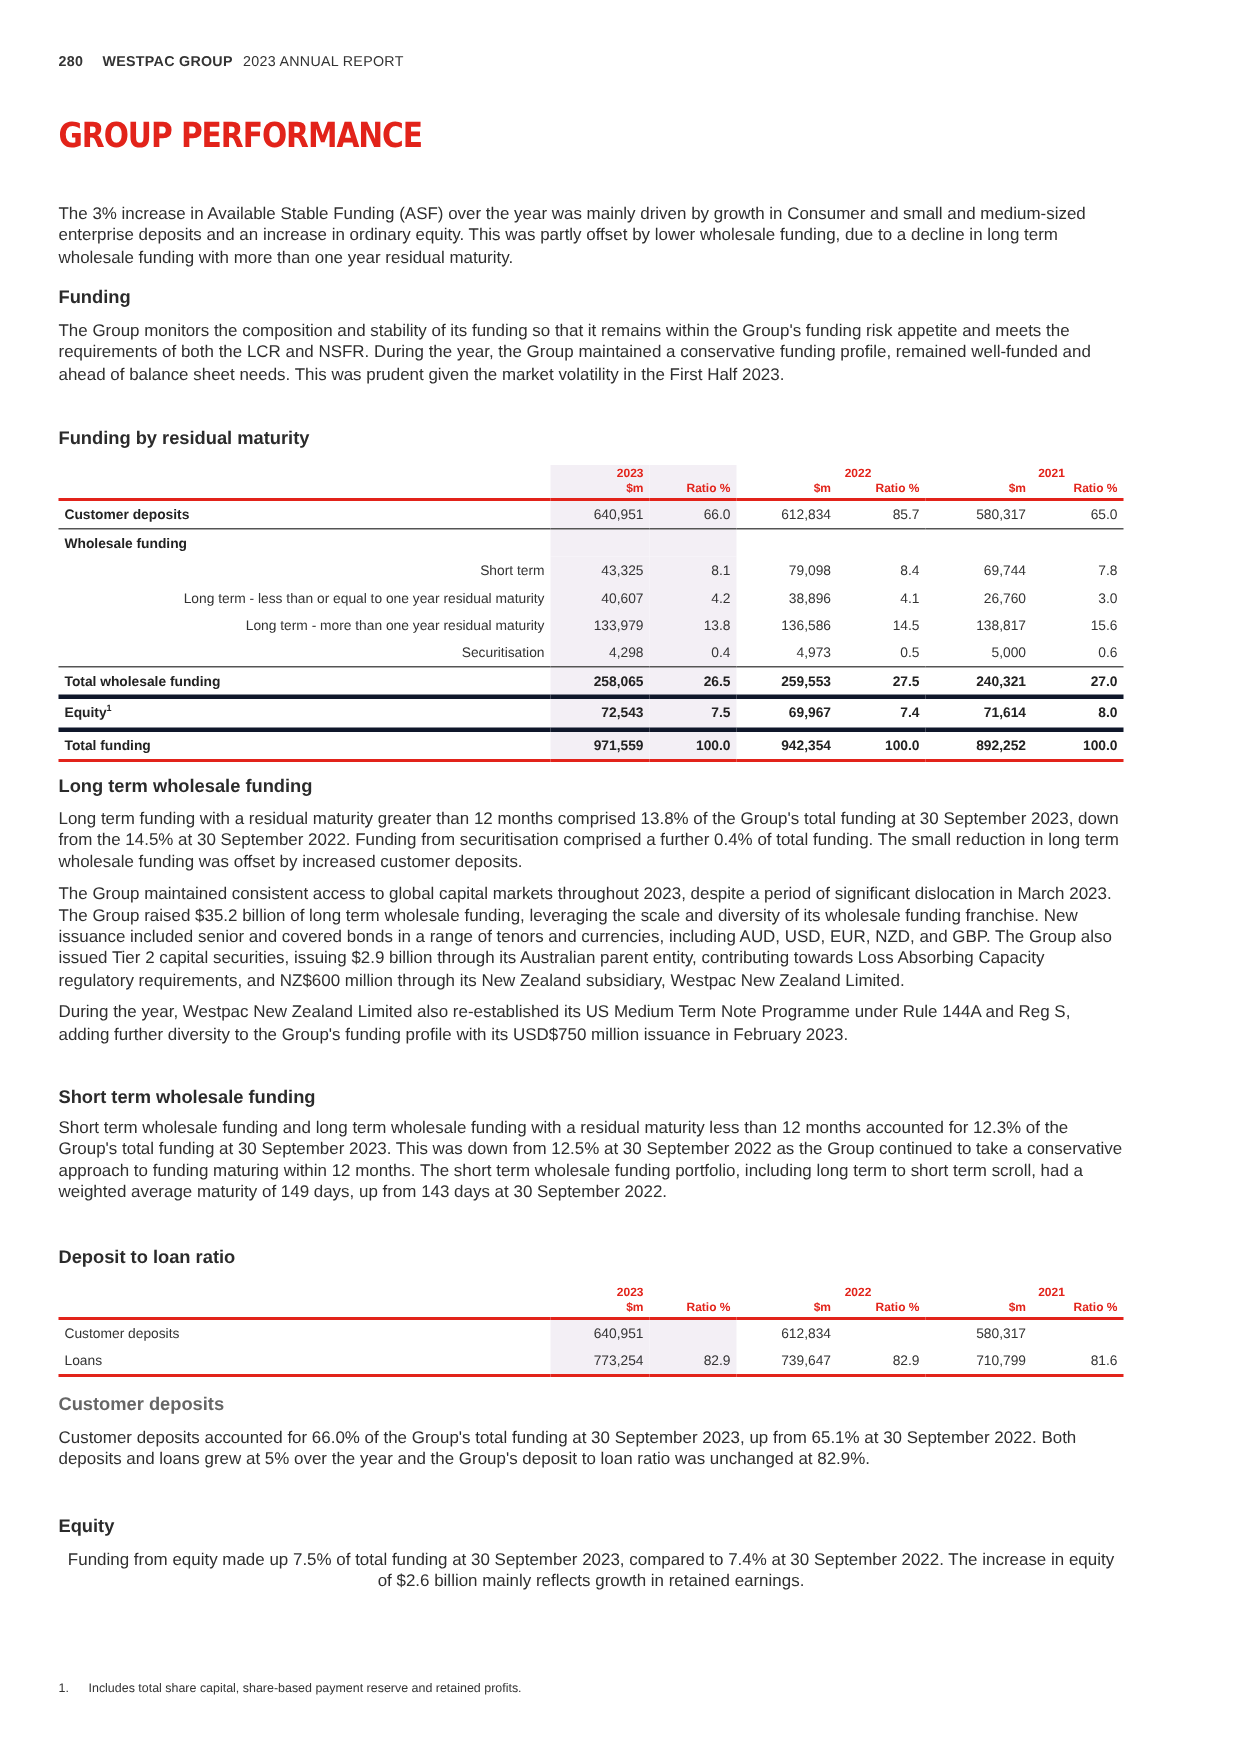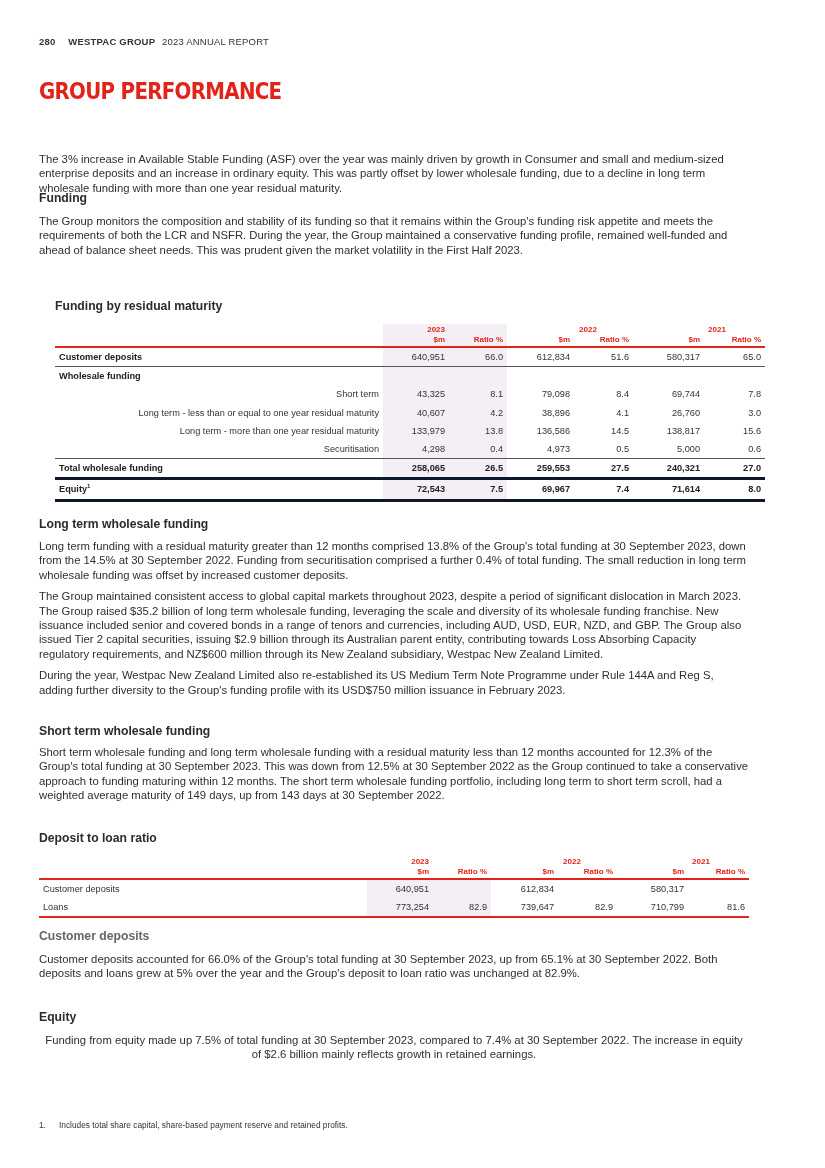--- a/index.html
+++ b/index.html
@@ -38,30 +38,30 @@
 <div class="page">
 
   <div class="running-head">
     <span class="pg">280</span>
     <span class="co">WESTPAC GROUP</span>
     <span>2023 ANNUAL REPORT</span>
   </div>
 
   <div class="title">GROUP PERFORMANCE</div>
 
-  <div class="block" style="top:152px;">
+  <div class="block" style="top:136px;">
     <p class="para">The 3% increase in Available Stable Funding (ASF) over the year was mainly driven by growth in Consumer and small and medium-sized enterprise deposits and an increase in ordinary equity. This was partly offset by lower wholesale funding, due to a decline in long term wholesale funding with more than one year residual maturity.</p>
   </div>
 
   <div class="block" style="top:191px;">
     <p class="h">Funding</p>
     <p class="para" style="margin-top:9px;">The Group monitors the composition and stability of its funding so that it remains within the Group's funding risk appetite and meets the requirements of both the LCR and NSFR. During the year, the Group maintained a conservative funding profile, remained well-funded and ahead of balance sheet needs. This was prudent given the market volatility in the First Half 2023.</p>
   </div>
 
-  <div class="block" style="top:299px;margin-left:16px;">
+  <div class="block" style="top:285px;">
     <p class="h">Funding by residual maturity</p>
     <table class="fin" style="margin-top:11px;">
       <colgroup>
         <col style="width:328px">
           <col style="width:66px">
           <col style="width:58px">
           <col style="width:67px">
           <col style="width:59px">
           <col style="width:71px">
           <col style="width:61px">
@@ -81,21 +81,21 @@
         <th>$m</th>
         <th>Ratio %</th>
         <th>$m</th>
         <th>Ratio %</th>
       </tr>
       <tr class="bold-lbl line">
         <td class="lbl" style="font-weight:bold;color:#222">Customer deposits</td>
         <td class="num shade">640,951</td>
         <td class="num shade">66.0</td>
         <td class="num">612,834</td>
-        <td class="num">51.6</td>
+        <td class="num">85.7</td>
         <td class="num">580,317</td>
         <td class="num">65.0</td>
       </tr>
       <tr>
         <td class="lbl" style="font-weight:bold;color:#222">Wholesale funding</td>
         <td class="shade"></td>
             <td class="shade"></td>
             <td></td>
             <td></td>
             <td></td>
@@ -147,20 +147,29 @@
         <td class="num">27.0</td>
       </tr>
       <tr class="bold line-thin">
         <td class="lbl"><span>Equity</span><sup>1</sup></td>
         <td class="num shade">72,543</td>
         <td class="num shade">7.5</td>
         <td class="num">69,967</td>
         <td class="num">7.4</td>
         <td class="num">71,614</td>
         <td class="num">8.0</td>
+      </tr>
+      <tr class="bold end">
+        <td class="lbl">Total funding</td>
+        <td class="num shade">971,559</td>
+        <td class="num shade">100.0</td>
+        <td class="num">942,354</td>
+        <td class="num">100.0</td>
+        <td class="num">892,252</td>
+        <td class="num">100.0</td>
       </tr>
     </tbody>
       </table>
   </div>
 
   <div class="block" style="top:517px;">
     <p class="h">Long term wholesale funding</p>
     <p class="para" style="margin-top:8px;">Long term funding with a residual maturity greater than 12 months comprised 13.8% of the Group's total funding at 30 September 2023, down from the 14.5% at 30 September 2022. Funding from securitisation comprised a further 0.4% of total funding. The small reduction in long term wholesale funding was offset by increased customer deposits.</p>
     <p class="para" style="margin-top:7px;">The Group maintained consistent access to global capital markets throughout 2023, despite a period of significant dislocation in March 2023. The Group raised $35.2 billion of long term wholesale funding, leveraging the scale and diversity of its wholesale funding franchise. New issuance included senior and covered bonds in a range of tenors and currencies, including AUD, USD, EUR, NZD, and GBP. The Group also issued Tier 2 capital securities, issuing $2.9 billion through its Australian parent entity, contributing towards Loss Absorbing Capacity regulatory requirements, and NZ$600 million through its New Zealand subsidiary, Westpac New Zealand Limited.</p>
     <p class="para" style="margin-top:7px;">During the year, Westpac New Zealand Limited also re-established its US Medium Term Note Programme under Rule 144A and Reg S, adding further diversity to the Group's funding profile with its USD$750 million issuance in February 2023.</p>

